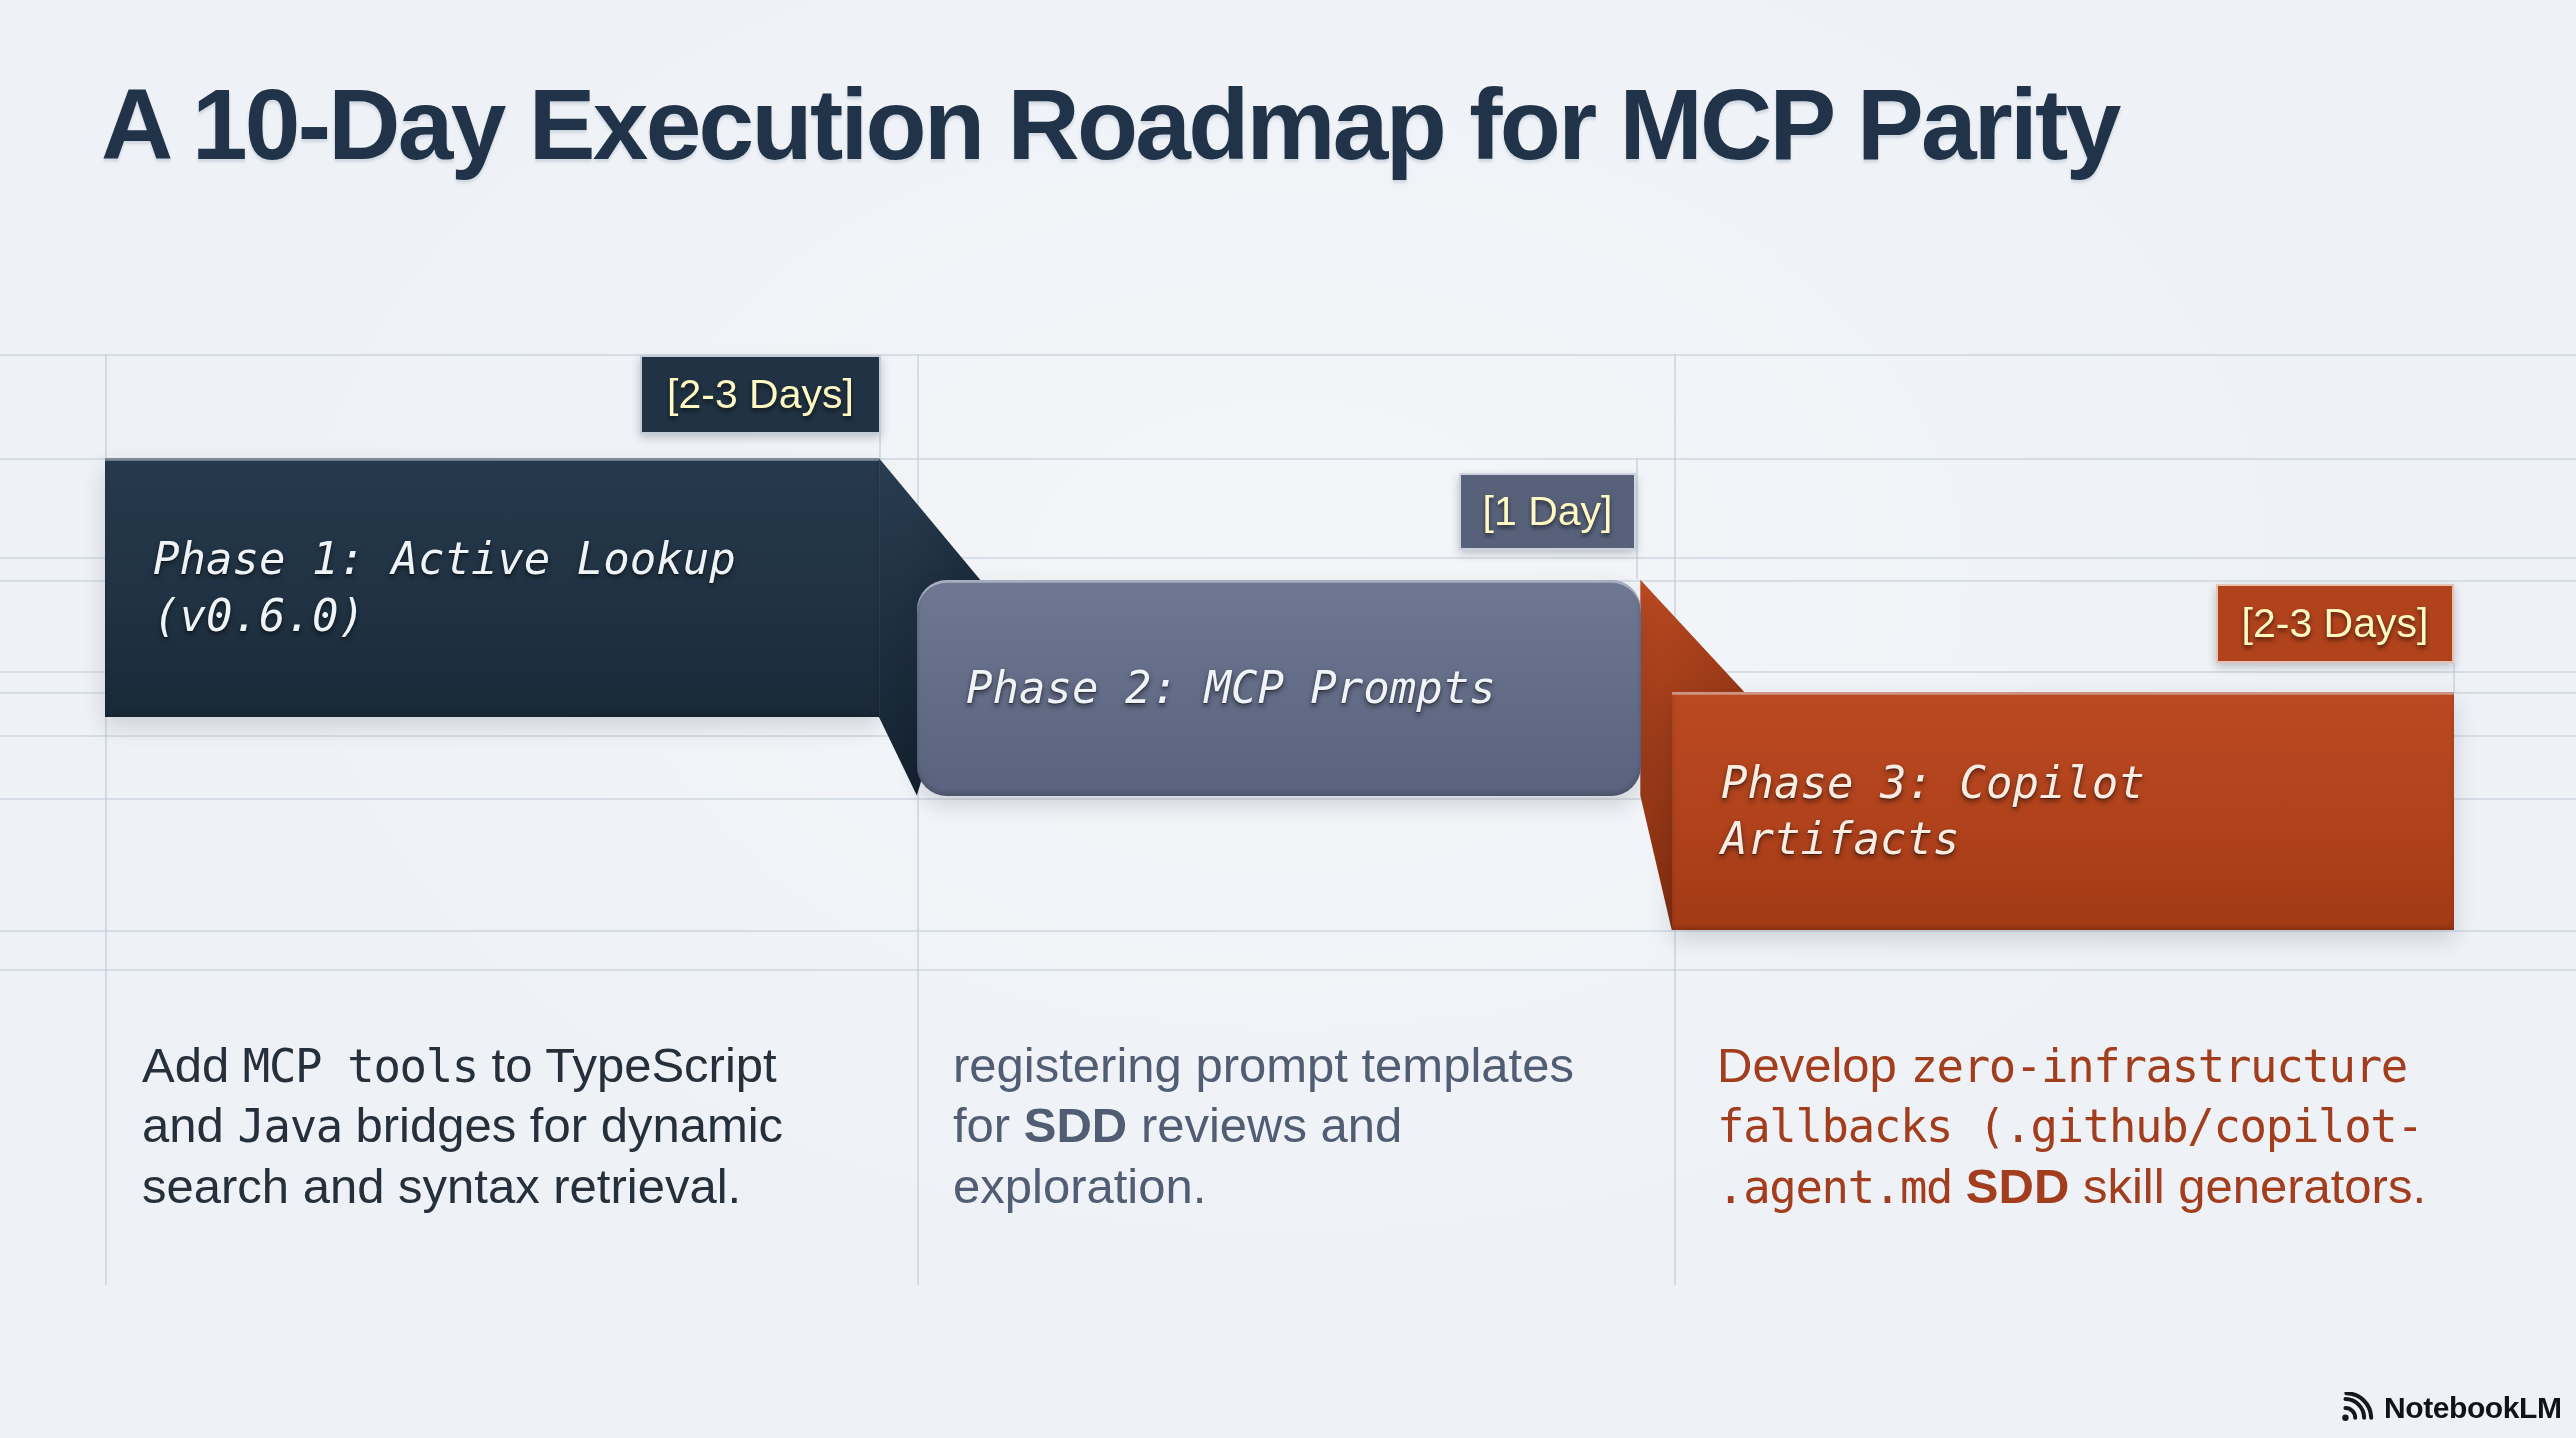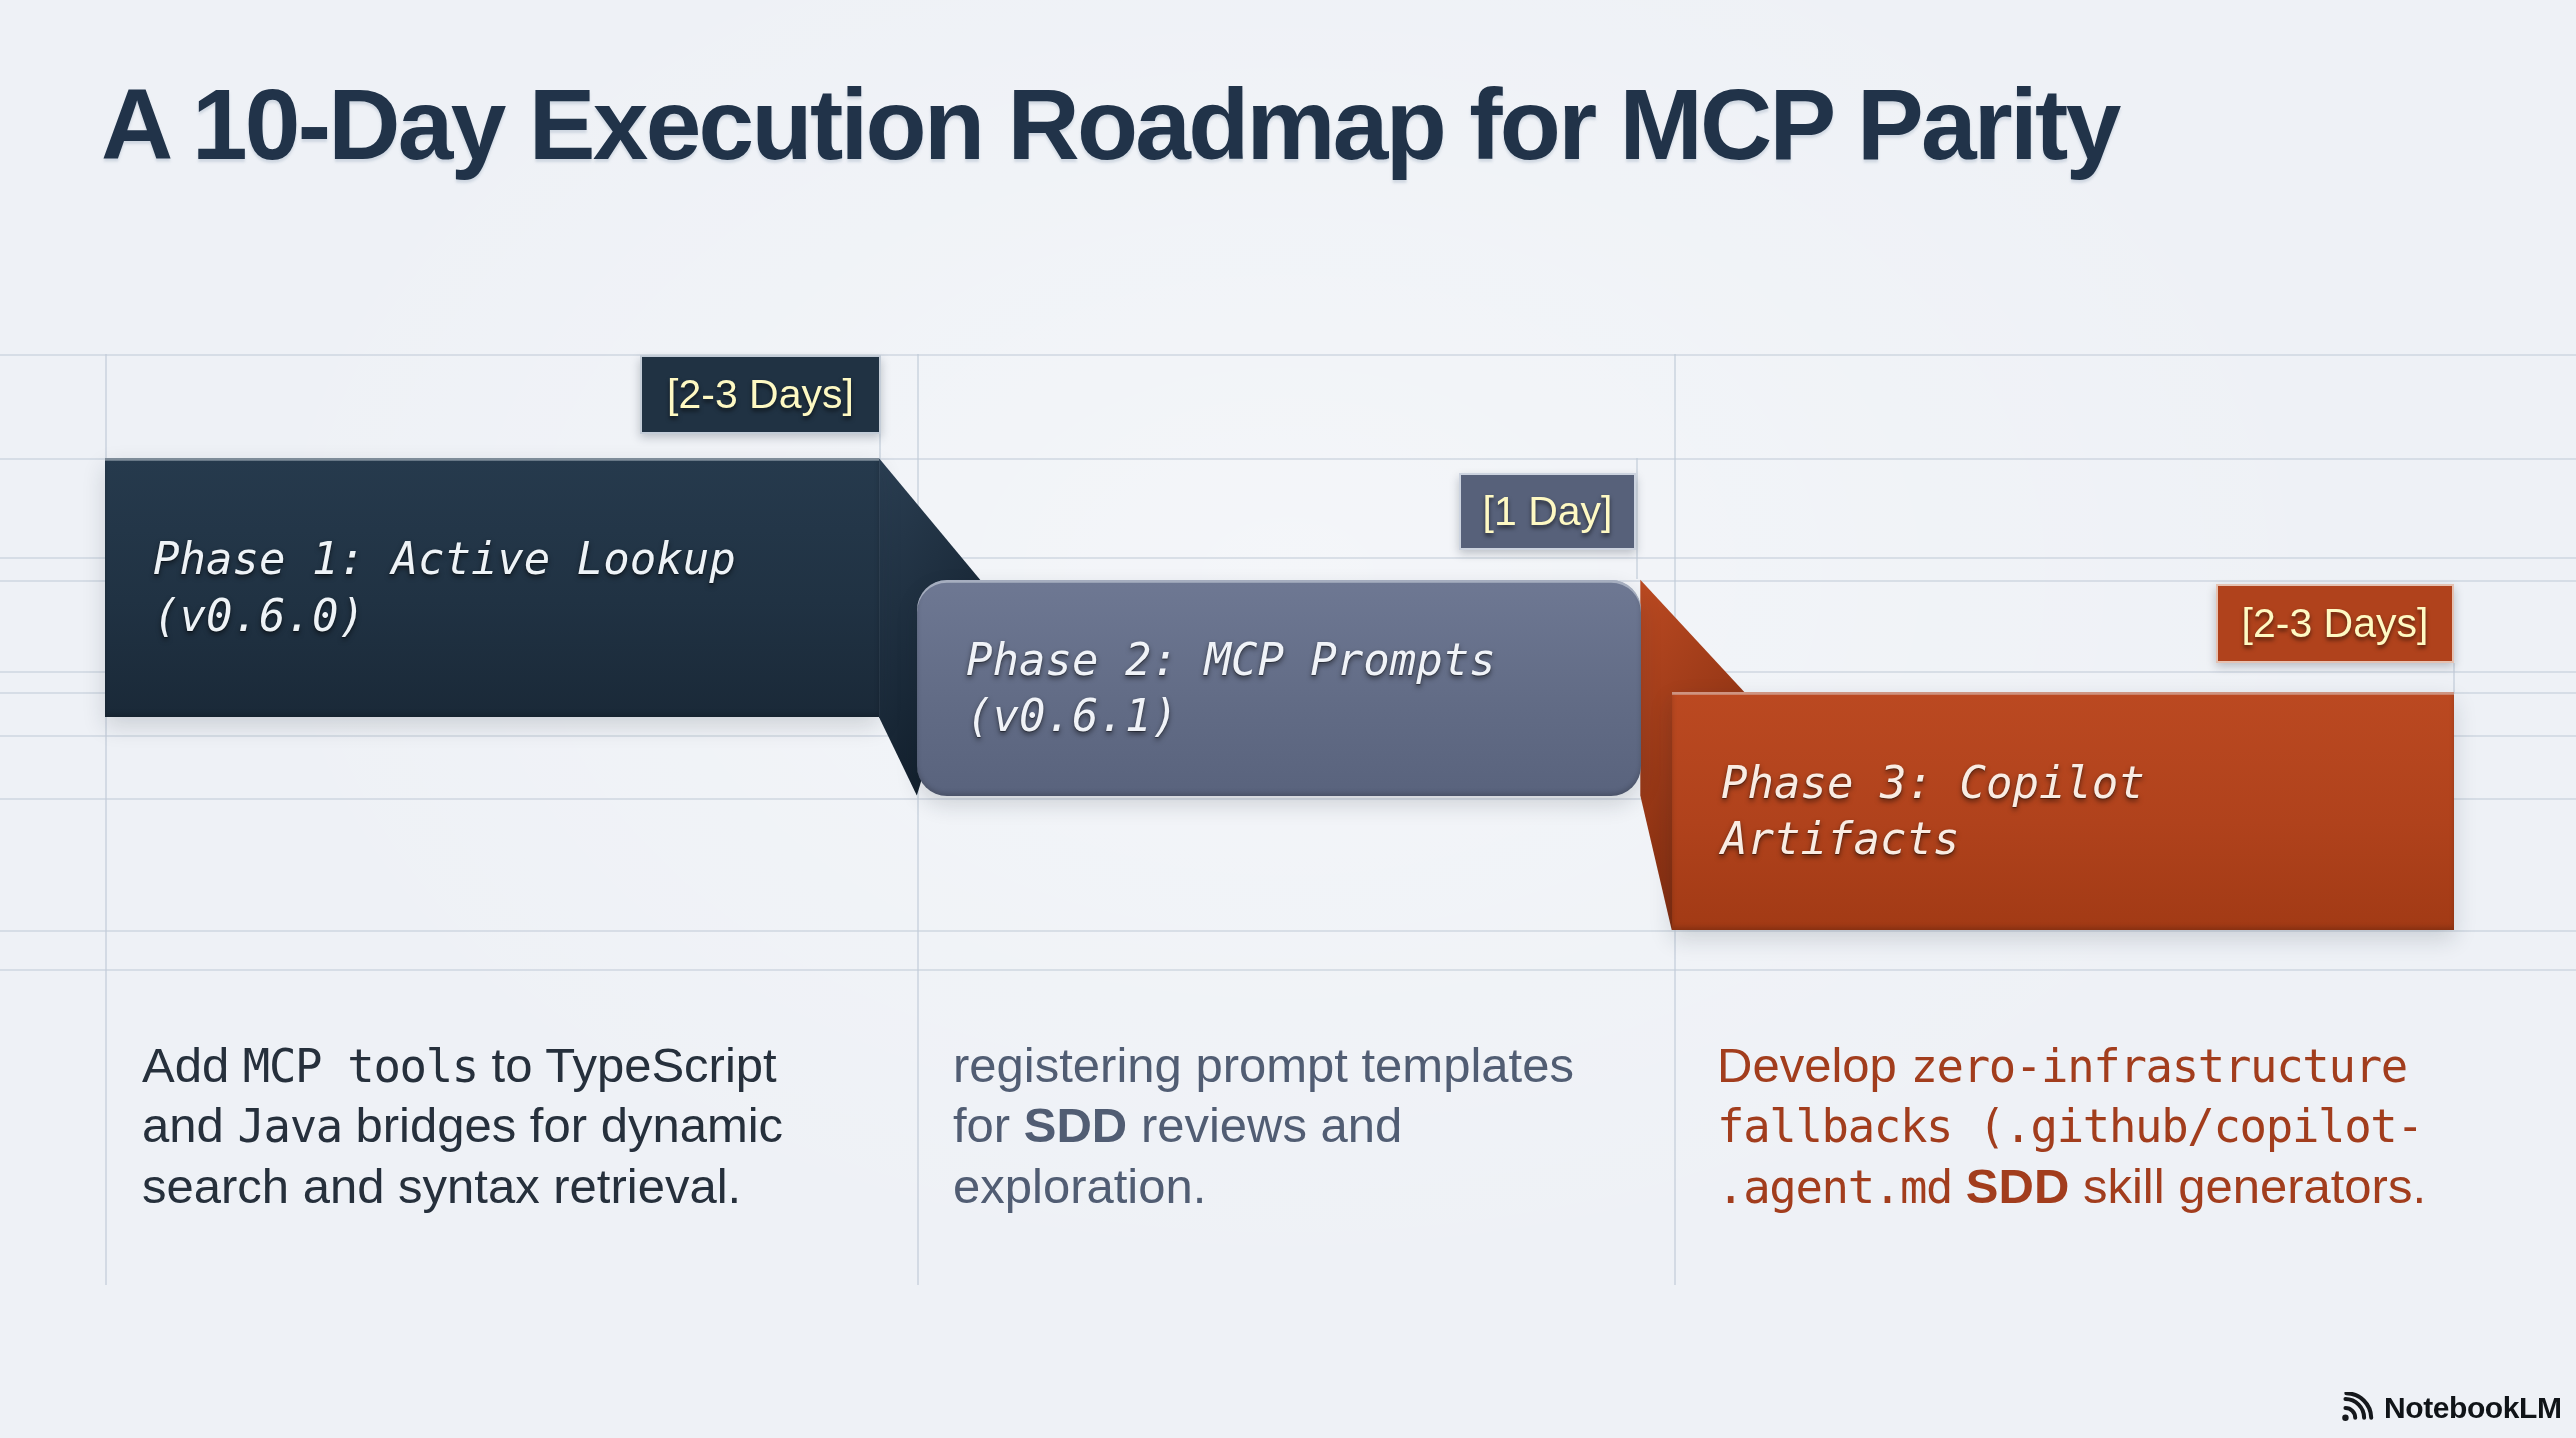--- a/index.html
+++ b/index.html
@@ -107,21 +107,20 @@
     <polygon points="978,510 1093,648 1020,885 978,798" fill="url(#navyFold)"></polygon>
     <polygon points="1825,645 1950,780 1860,1035 1825,885" fill="url(#rustFold)"></polygon>
   </svg>
 
   <div class="phase-box box1">
     <div class="phase-label">Phase 1: Active Lookup</div>
     <div class="phase-label">(v0.6.0)</div>
   </div>
   <div class="phase-box box2">
     <div class="phase-label">Phase 2: MCP Prompts</div>
-    <div class="phase-label">(v0.6.1)</div>
   </div>
   <div class="phase-box box3">
     <div class="phase-label">Phase 3: Copilot</div>
     <div class="phase-label">Artifacts</div>
   </div>
 
   <div class="badge badge1">[2-3 Days]</div>
   <div class="badge badge2">[1 Day]</div>
   <div class="badge badge3">[2-3 Days]</div>
 

